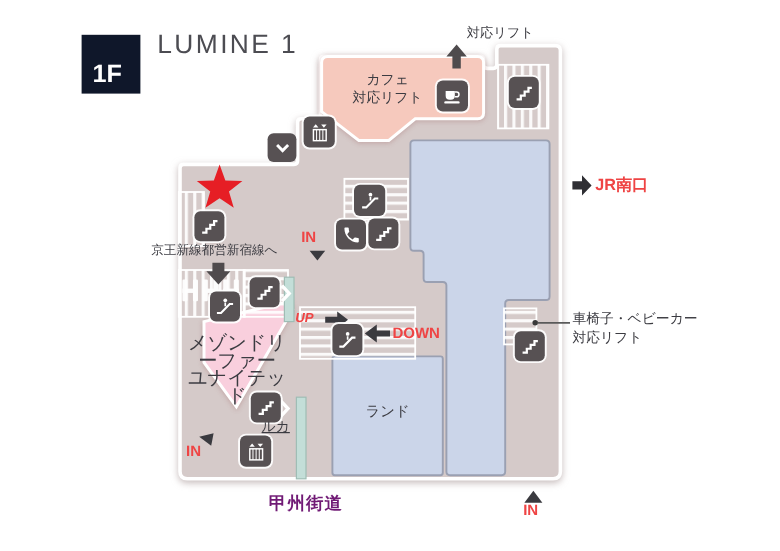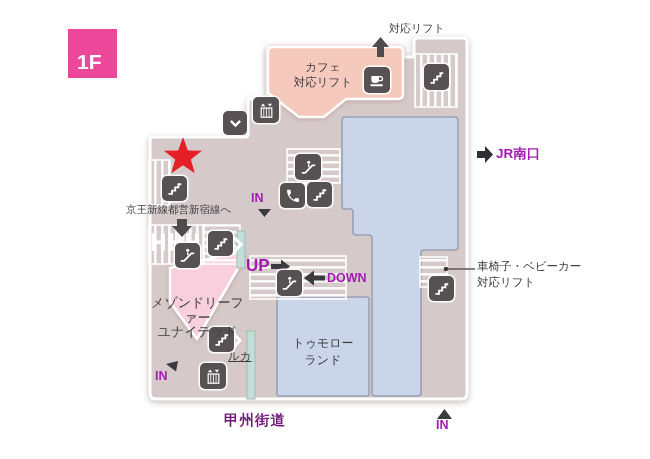--- a/index.html
+++ b/index.html
@@ -1,39 +1,40 @@
 <!DOCTYPE html>
 <html><head>
 <meta charset="utf-8">
 <style>
   html,body{margin:0;padding:0;background:#fff;}
   .stage{position:relative;width:650px;height:459px;background:#fff;overflow:hidden;
          font-family:"Liberation Sans","DejaVu Sans",sans-serif;}
-  .badge{position:absolute;left:68px;top:29px;width:49px;height:49px;background:#ec4899;
+  .badge{position:absolute;left:68px;top:29px;width:49px;height:49px;background:#0f172a;
          display:flex;align-items:flex-end;}
   .badge span{color:#fff;font-weight:bold;font-size:21px;padding:0 0 4px 9px;letter-spacing:0;}
   .title{position:absolute;left:131px;top:24px;font-size:22px;color:#4c4c52;letter-spacing:2px;}
   svg.map{position:absolute;left:0;top:0;}
   .lbl{position:absolute;color:#3b3b41;font-size:11.5px;white-space:nowrap;line-height:15px;}
   .lbl.c{text-align:center;white-space:normal;}
   .lbl .ln{display:block;}
-  .b{font-weight:bold;color:#a21caf;}
+  .b{font-weight:bold;color:#ef4444;}
   .ic{position:absolute;width:25px;height:25px;background:#575153;border-radius:5px;
       display:flex;align-items:center;justify-content:center;
       box-shadow:0 0 0 1.6px rgba(255,255,255,.92);}
   .ic.no-ring{box-shadow:none;}
 </style>
 </head>
 <body>
 
 <div class="stage">
 
   <div class="badge">
     <span>1F</span>
   </div>
+  <div class="title">LUMINE 1</div>
 
   <svg class="map" width="650" height="459" viewBox="0 0 650 459">
     <defs>
       <pattern id="vs" width="7" height="7" patternUnits="userSpaceOnUse">
         <rect width="2.6" height="7" fill="#fff" opacity="0.9"></rect>
       </pattern>
       <pattern id="hs" width="7" height="7" patternUnits="userSpaceOnUse">
         <rect width="7" height="2.6" fill="#fff" opacity="0.9"></rect>
       </pattern>
     </defs>
@@ -185,34 +186,33 @@
   <div class="lbl b" style="left:496px;top:146px;font-size:13.5px;">JR南口</div>
 
   <div class="lbl" style="left:477px;top:259px;line-height:15.5px;">
     <span class="ln">車椅子・ベビーカー</span>
     <span class="ln">対応リフト</span>
   </div>
 
   <div class="lbl" style="left:126px;top:202px;font-size:10.5px;">京王新線都営新宿線へ</div>
 
   <div class="lbl b" style="left:251px;top:191px;font-size:12.5px;">IN</div>
-  <div class="lbl b" style="left:246px;top:258px;font-size:17px;">UP</div>
+  <div class="lbl b" style="left:246px;top:258px;font-size:11px;font-style:italic;">UP</div>
   <div class="lbl b" style="left:327px;top:271px;font-size:12.5px;">DOWN</div>
 
-  <div class="lbl c" style="left:150px;top:296px;width:95px;font-size:13px;line-height:14.5px;">
+  <div class="lbl c" style="left:150px;top:280px;width:95px;font-size:16px;line-height:14.5px;">
     <span class="ln">メゾンドリーファー</span>
     <span class="ln">ユナイテッド</span>
   </div>
 
   <div class="lbl c" style="left:277px;top:335px;width:92px;font-size:12px;line-height:17px;">
-    <span class="ln">トゥモロー</span>
     <span class="ln">ランド</span>
   </div>
 
-  <div class="lbl" style="left:228px;top:349px;text-decoration:underline;">ルカ</div>
+  <div class="lbl" style="left:218px;top:349px;text-decoration:underline;">ルカ</div>
 
   <div class="lbl b" style="left:155px;top:369px;font-size:12.5px;">IN</div>
 
   <div class="lbl b" style="left:224px;top:413px;font-size:14.5px;letter-spacing:1px;color:#701a75;">甲州街道</div>
 
   <div class="lbl b" style="left:436px;top:418px;font-size:12.5px;">IN</div>
 
 </div>
 
 </body></html>

